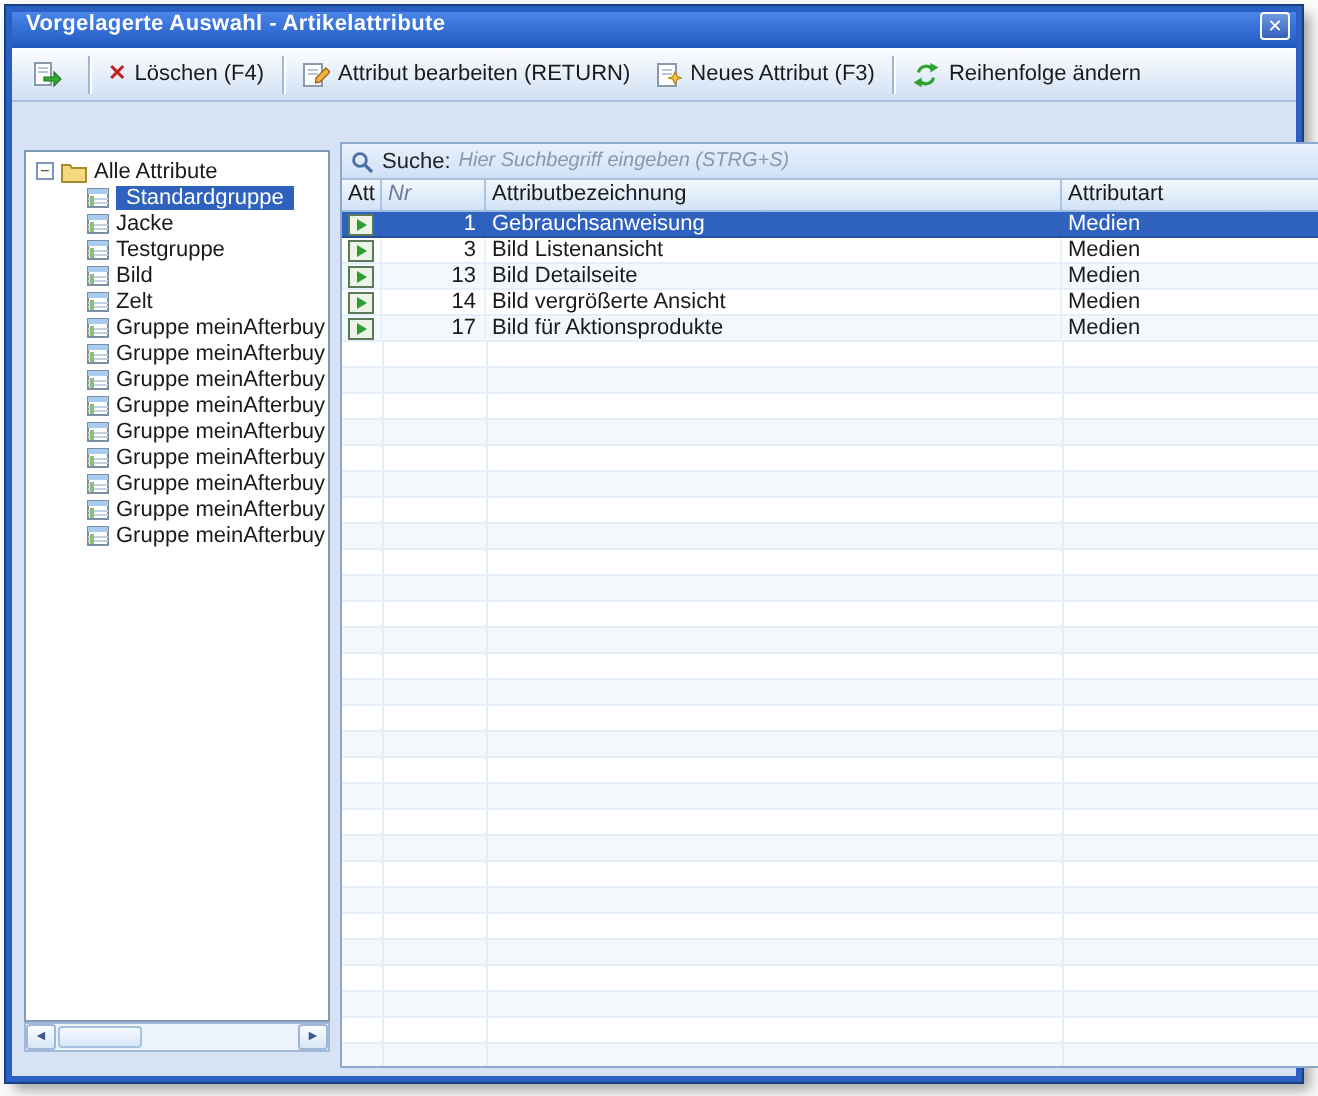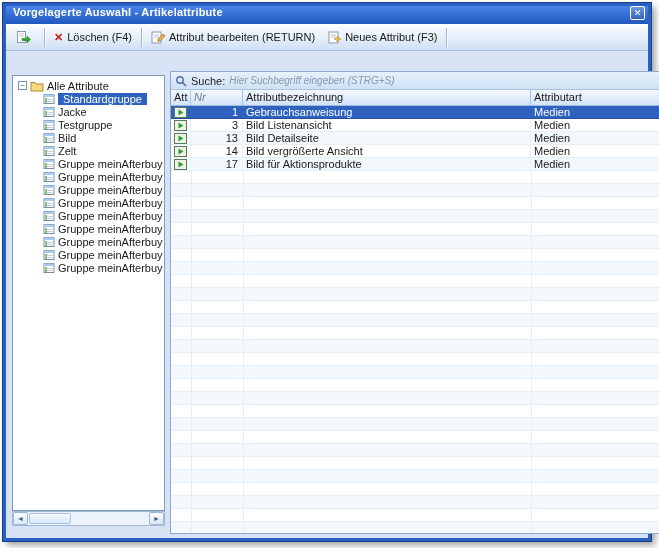--- a/index.html
+++ b/index.html
@@ -137,20 +137,31 @@
           <svg width="14" height="14" viewBox="0 0 14 14">
             <rect x="2" y="2" width="9" height="11" fill="#fff" stroke="#8A9AAC"></rect>
             <line x1="4" y1="5" x2="9" y2="5" stroke="#B8C4D2"></line>
             <line x1="4" y1="7" x2="9" y2="7" stroke="#B8C4D2"></line>
             <path d="M10.5 6 L11.6 8.4 L14 9 L11.6 9.6 L10.5 12 L9.4 9.6 L7 9 L9.4 8.4 Z" fill="#F6C544" stroke="#B8860B" stroke-width="0.6"></path>
           </svg>
         </span>
       <span>Neues Attribut (F3)</span>
     </button>
     <span class="tsep"></span>
+    <button class="tbtn">
+      <span class="ticon">
+          <svg width="14" height="13" viewBox="0 0 14 13">
+            <path d="M3.2 5.2 A4 4 0 0 1 10 3.4" fill="none" stroke="#2EA32E" stroke-width="1.6"></path>
+            <polygon points="9.2,0.5 13.2,2.8 9.2,5.2" fill="#2EA32E"></polygon>
+            <path d="M10.8 7.8 A4 4 0 0 1 4 9.6" fill="none" stroke="#2EA32E" stroke-width="1.6"></path>
+            <polygon points="4.8,7.8 0.8,10.2 4.8,12.6" fill="#2EA32E"></polygon>
+          </svg>
+        </span>
+      <span>Reihenfolge ändern</span>
+    </button>
   </div>
 
 
   <div class="content">
 
     <div class="treepanel">
       <div class="titem root">
         <span class="expander">−</span>
         <span class="ticon">
             <svg width="14" height="12" viewBox="0 0 14 12">

